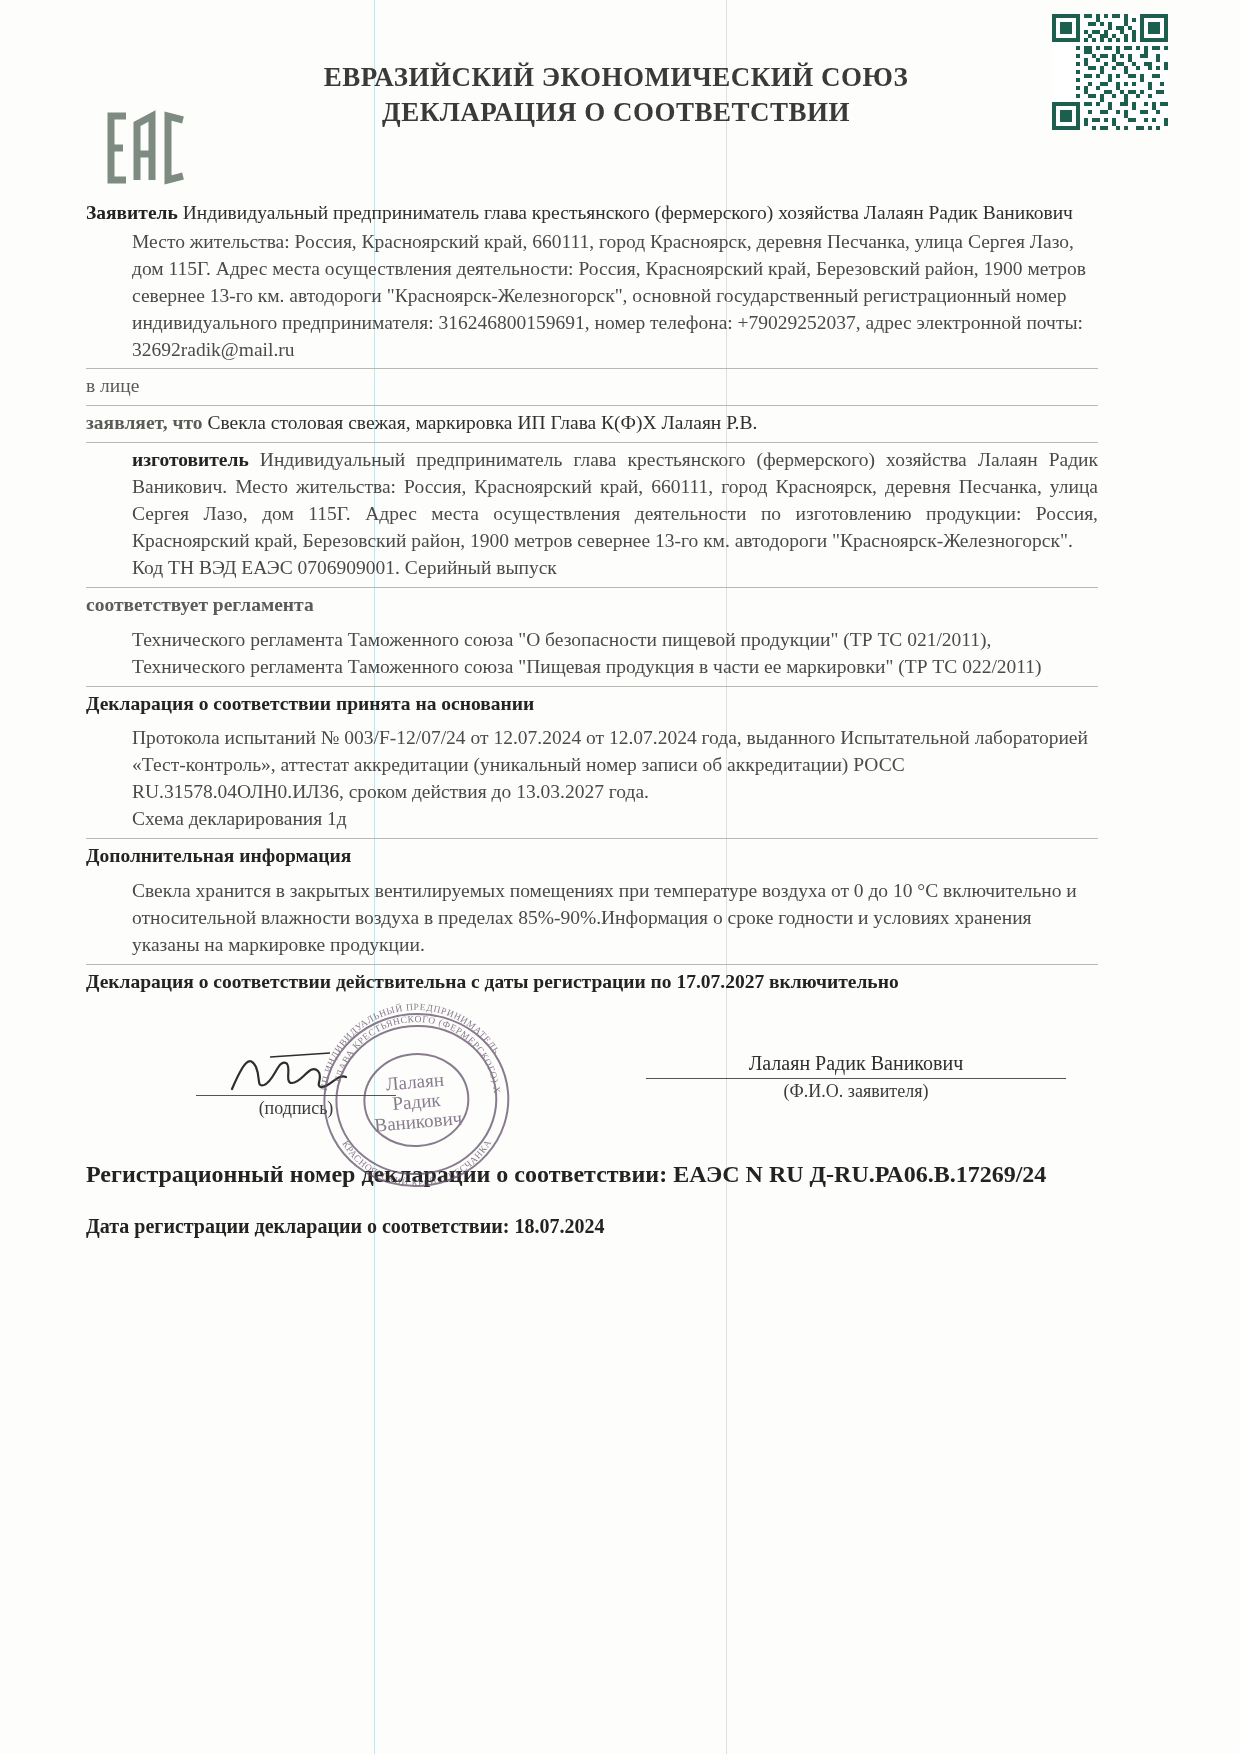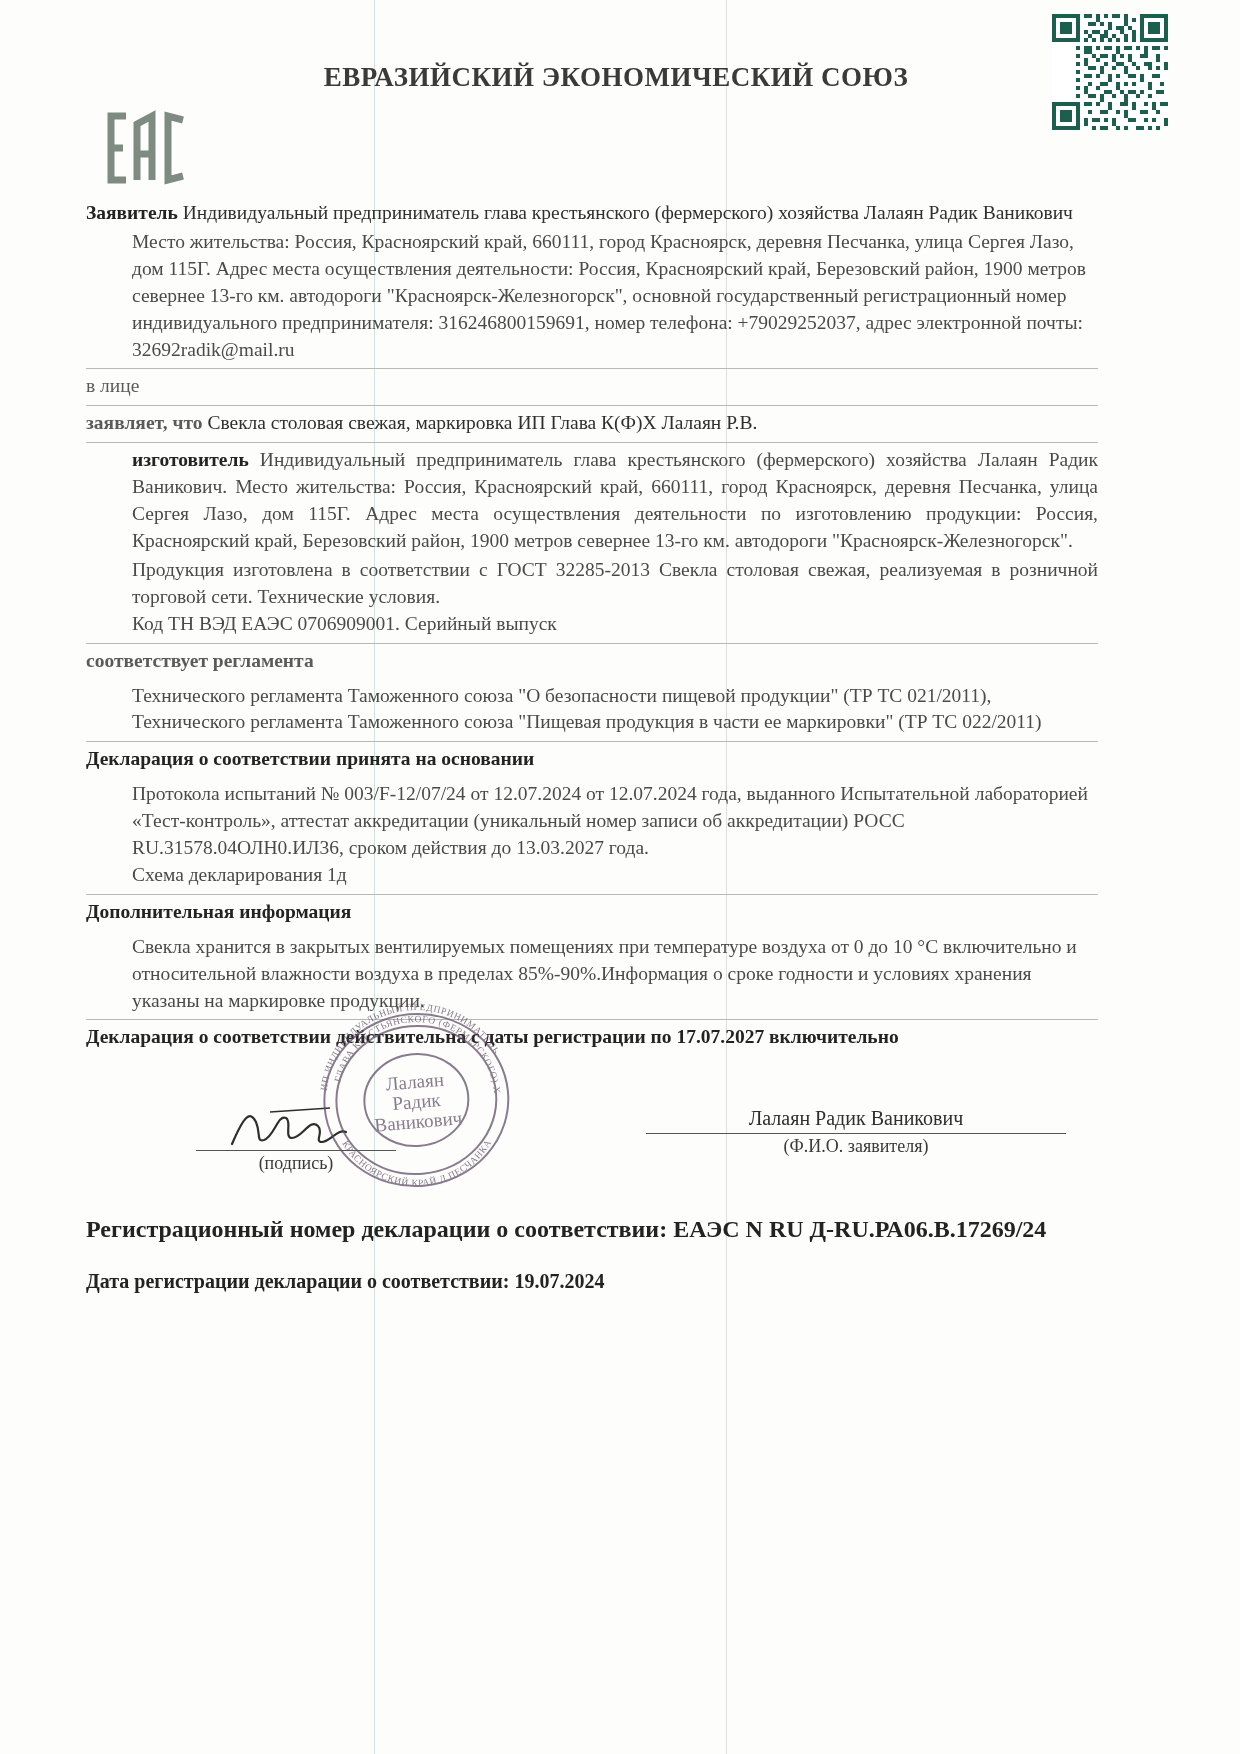--- a/index.html
+++ b/index.html
@@ -327,20 +327,21 @@
         <rect x="21" y="28" width="2" height="1"></rect>
           <rect x="24" y="28" width="1" height="1"></rect>
         <rect x="26" y="28" width="1" height="1"></rect>
       </g>
     </svg>
   </div>
 
   <div class="content">
     <div class="head">
       <div class="t1">ЕВРАЗИЙСКИЙ ЭКОНОМИЧЕСКИЙ СОЮЗ</div>
+      <div class="t2">ДЕКЛАРАЦИЯ О СООТВЕТСТВИИ</div>
     </div>
   </div>
 
   <div class="eac">
     <svg width="86" height="76" viewBox="0 0 86 76">
       <g fill="none" stroke="#7d8b80" stroke-width="7">
 
         <path d="M22 6 L7 6 L7 70 L22 70"></path>
         <path d="M7 38 L19 38"></path>
 
@@ -369,21 +370,20 @@
       <span class="lbl faint">заявляет, что</span>
       <span>Свекла столовая свежая, маркировка ИП Глава К(Ф)Х Лалаян Р.В.</span>
     </p>
 
     <div class="rule"></div>
     <p class="justify faded">
       <span class="lbl">изготовитель</span>
       <span>Индивидуальный предприниматель глава крестьянского (фермерского) хозяйства Лалаян Радик Ваникович. Место жительства: Россия, Красноярский край, 660111, город Красноярск, деревня Песчанка, улица Сергея Лазо, дом 115Г. Адрес места осуществления деятельности по изготовлению продукции: Россия, Красноярский край, Березовский район, 1900 метров севернее 13-го км. автодороги "Красноярск-Железногорск".</span>
     </p>
 
-    <p class="justify faded" style="margin-top:2px;">Продукция изготовлена в соответствии с ГОСТ 32285-2013 Свекла столовая свежая, реализуемая в розничной торговой сети. Технические условия.</p>
     <p class="faded">Код ТН ВЭД ЕАЭС 0706909001. Серийный выпуск</p>
 
     <div class="rule"></div>
     <p class="lbl faint">соответствует регламента</p>
     <p class="faded" style="margin-top:8px;">Технического регламента Таможенного союза "О безопасности пищевой продукции" (ТР ТС 021/2011), Технического регламента Таможенного союза "Пищевая продукция в части ее маркировки" (ТР ТС 022/2011)</p>
 
     <div class="rule"></div>
     <p class="lbl">Декларация о соответствии принята на основании</p>
     <p class="faded" style="margin-top:8px;">Протокола испытаний № 003/F-12/07/24 от 12.07.2024 от 12.07.2024 года, выданного Испытательной лабораторией «Тест-контроль», аттестат аккредитации (уникальный номер записи об аккредитации) РОСС RU.31578.04ОЛН0.ИЛ36, сроком действия до 13.03.2027 года.</p>
     <p class="faded">Схема декларирования 1д</p>
@@ -413,21 +413,21 @@
       </div>
     </div>
 
     <p class="reg">
       <span>Регистрационный номер декларации о соответствии:</span>
       <span class="val">ЕАЭС N RU Д-RU.РА06.В.17269/24</span>
     </p>
 
     <p class="regdate">
       <span>Дата регистрации декларации о соответствии:</span>
-      <span>19.07.2024</span>
+      <span>18.07.2024</span>
     </p>
   </div>
 
   <div class="stamp">
     <svg width="232" height="192" viewBox="0 0 232 192">
       <defs>
         <path id="arcTop" d="M 26 100 A 90 90 0 0 1 206 100"></path>
         <path id="arcTop2" d="M 38 100 A 78 78 0 0 1 194 100"></path>
         <path id="arcBottom" d="M 30 100 A 86 86 0 0 0 202 100"></path>
       </defs>

